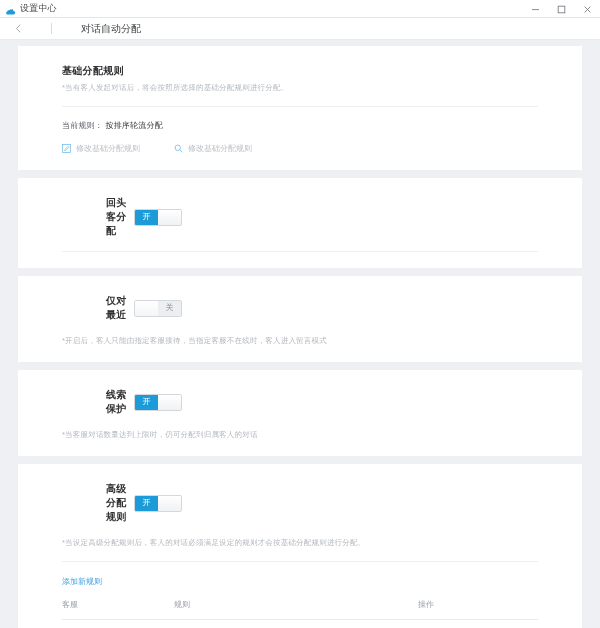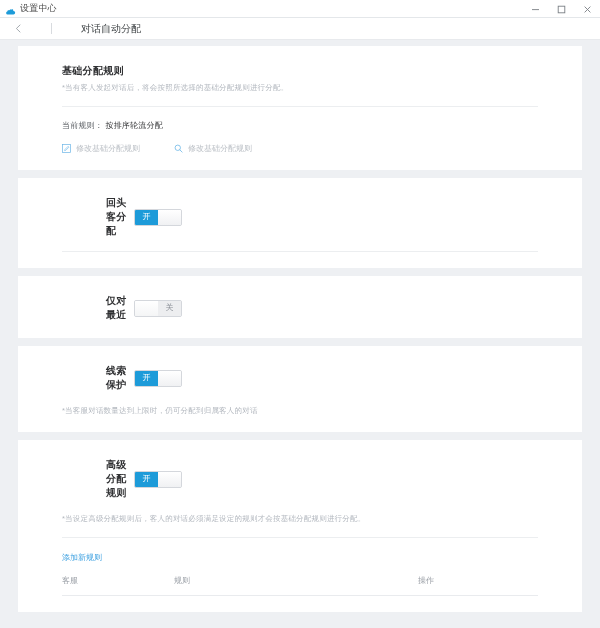--- a/index.html
+++ b/index.html
@@ -275,20 +275,21 @@
 
   <div class="card">
     <div class="card-inner">
       <div class="title-row">
         <div class="card-title">仅对最近</div>
         <div class="switch off">
           <span class="seg seg-knob"></span>
           <span class="seg seg-label">关</span>
         </div>
       </div>
+      <div class="hint" style="margin-top:14px;">*开启后，客人只能由指定客服接待，当指定客服不在线时，客人进入留言模式</div>
     </div>
   </div>
 
   <div class="card">
     <div class="card-inner">
       <div class="title-row">
         <div class="card-title">线索保护</div>
         <div class="switch on">
           <span class="seg seg-label">开</span>
           <span class="seg seg-knob"></span>

